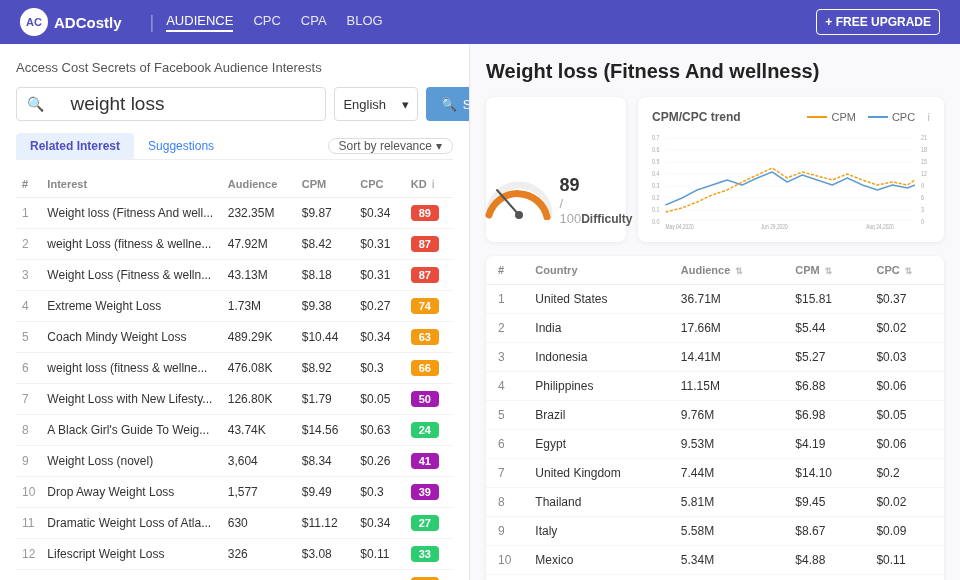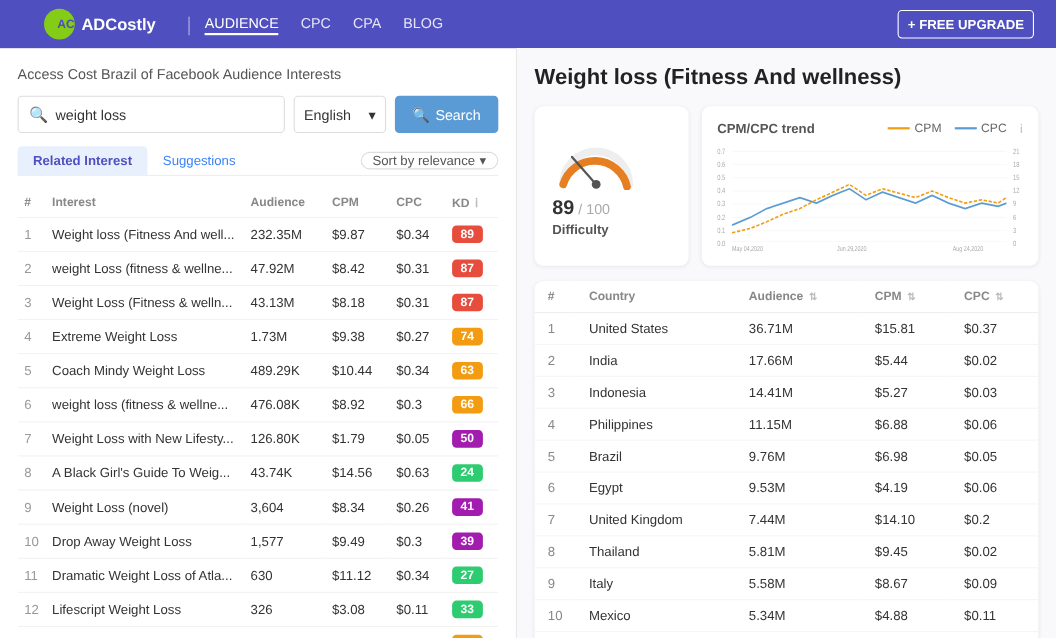--- a/index.html
+++ b/index.html
@@ -1,39 +1,39 @@
 <!DOCTYPE html>
 <html><head>
   <meta charset="utf-8">
   <style>
     * { margin: 0; padding: 0; box-sizing: border-box; }
     body { font-family: -apple-system, BlinkMacSystemFont, 'Segoe UI', Arial, sans-serif; font-size: 13px; background: #f5f6fa; color: #333; width: 960px; height: 580px; overflow: hidden; }
 
     
     .header { background: #4f4fbf; display: flex; align-items: center; padding: 0 20px; height: 44px; }
     .logo { display: flex; align-items: center; gap: 6px; color: white; font-weight: bold; font-size: 15px; margin-right: 16px; }
-    .logo-icon { width: 28px; height: 28px; background: #84cc16; border-radius: 50%; display: flex; align-items: center; justify-content: flex-end; margin-left: 20px; }
+    .logo-icon { width: 28px; height: 28px; background: #ffffff; border-radius: 50%; display: flex; align-items: center; justify-content: center; }
     .logo-icon span { color: #4f4fbf; font-weight: bold; font-size: 11px; }
     .divider { color: rgba(255,255,255,0.4); margin: 0 12px; font-size: 18px; }
     nav { display: flex; gap: 20px; }
     nav a { color: rgba(255,255,255,0.85); text-decoration: none; font-size: 13px; font-weight: 500; padding-bottom: 2px; }
     nav a.active { color: white; border-bottom: 2px solid white; }
     .upgrade-btn { margin-left: auto; background: #4f4fbf; border: 1.5px solid white; color: white; padding: 5px 8px; border-radius: 4px; font-size: 12px; font-weight: 600; cursor: pointer; }
 
     
     .main { display: flex; height: calc(580px - 44px); }
 
     
     .left-panel { width: 470px; background: white; padding: 16px 16px 0 16px; border-right: 1px solid #e8e8e8; overflow: hidden; }
     .panel-title { font-size: 13px; color: #555; margin-bottom: 12px; }
 
     
     .search-row { display: flex; gap: 8px; margin-bottom: 12px; }
     .search-box { display: flex; align-items: center; flex: 1; border: 1.5px solid #ddd; border-radius: 4px; padding: 0 10px; height: 34px; gap: 6px; }
-    .search-box input { border: none; outline: none; font-size: 13px; flex: 1; color: #333; }
+    .search-box input { border: none; outline: none; font-size: 19px; flex: 1; color: #333; margin-left: 20px; }
     .search-icon-svg { color: #aaa; font-size: 14px; }
     .lang-select { display: flex; align-items: center; border: 1.5px solid #ddd; border-radius: 4px; padding: 0 8px; height: 34px; gap: 16px; font-size: 13px; color: #333; background: white; cursor: pointer; }
     .search-btn { background: #5b9bd5; color: white; border: none; border-radius: 4px; padding: 0 16px; height: 34px; font-size: 13px; cursor: pointer; display: flex; align-items: center; gap: 5px; }
 
     
     .tabs-row { display: flex; align-items: center; margin-bottom: 10px; border-bottom: 1px solid #eee; padding-bottom: 0; }
     .tab { padding: 6px 14px; font-size: 12px; cursor: pointer; border-radius: 4px 4px 0 0; color: #3b82f6; }
     .tab.active { background: #e8f0fe; color: #4f4fbf; font-weight: 600; }
     .sort-btn { margin-left: auto; display: flex; align-items: center; gap: 4px; font-size: 12px; color: #555; border: 1px solid #ddd; border-radius: 12px; padding: 0 10px; cursor: pointer; background: white; }
 
@@ -52,21 +52,21 @@
     .info-icon { color: #bbb; font-size: 11px; margin-left: 2px; }
 
     
     .right-panel { flex: 1; background: #f9f9fb; padding: 16px; overflow-y: auto; }
     .page-title { font-size: 20px; font-weight: 600; color: #222; margin-bottom: 14px; }
 
     
     .top-section { display: flex; gap: 12px; margin-bottom: 14px; }
 
     
-    .difficulty-card { background: white; border-radius: 8px; padding: 16px; width: 140px; display: flex; flex-direction: column; align-items: flex-start; justify-content: center; box-shadow: 0 1px 4px rgba(0,0,0,0.07); }
+    .difficulty-card { background: white; border-radius: 8px; padding: 16px; width: 140px; display: flex; align-items: flex-end; justify-content: center; box-shadow: 0 1px 4px rgba(0,0,0,0.07); }
     .gauge-wrap { position: relative; width: 80px; height: 50px; margin-bottom: 6px; }
     .gauge-svg { width: 80px; height: 50px; }
     .gauge-label { font-size: 12px; color: #555; font-weight: 600; margin-top: 2px; }
 
     
     .chart-card { background: white; border-radius: 8px; padding: 12px 14px; flex: 1; box-shadow: 0 1px 4px rgba(0,0,0,0.07); }
     .chart-title-row { display: flex; align-items: center; justify-content: space-between; margin-bottom: 6px; }
     .chart-title { font-size: 12px; font-weight: 600; color: #555; }
     .chart-legend { display: flex; gap: 12px; align-items: center; font-size: 11px; color: #666; }
     .legend-item { display: flex; align-items: center; gap: 4px; }
@@ -100,21 +100,21 @@
     <a href="#">CPC</a>
     <a href="#">CPA</a>
     <a href="#">BLOG</a>
   </nav>
   <button class="upgrade-btn">+ FREE UPGRADE</button>
 </header>
 
 <div class="main">
 
   <div class="left-panel">
-    <p class="panel-title">Access Cost Brazil of Facebook Audience Interests</p>
+    <p class="panel-title">Access Cost Secrets of Facebook Audience Interests</p>
 
     <div class="search-row">
       <div class="search-box">
         <span class="search-icon-svg">🔍</span>
         <input type="text" value="weight loss" style="">
       </div>
       <div class="lang-select">
         <span>English</span>
         <span>▾</span>
       </div>

